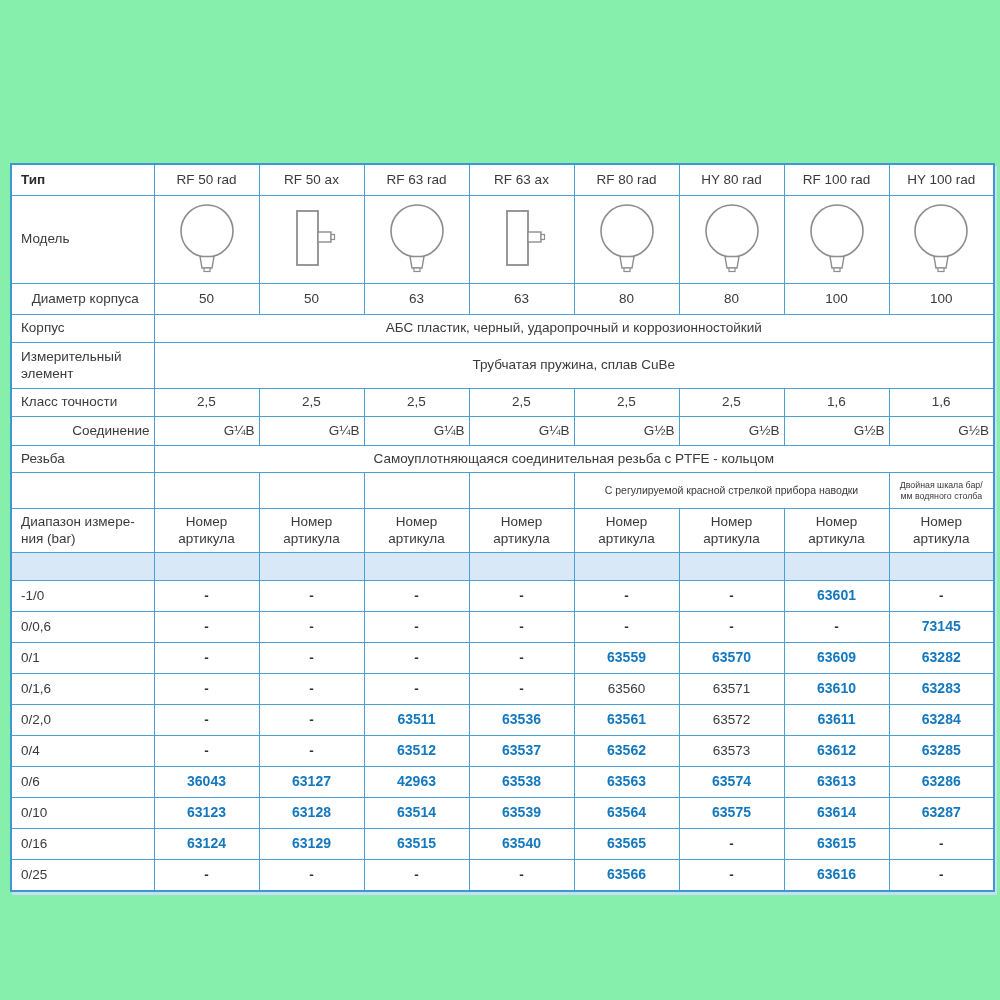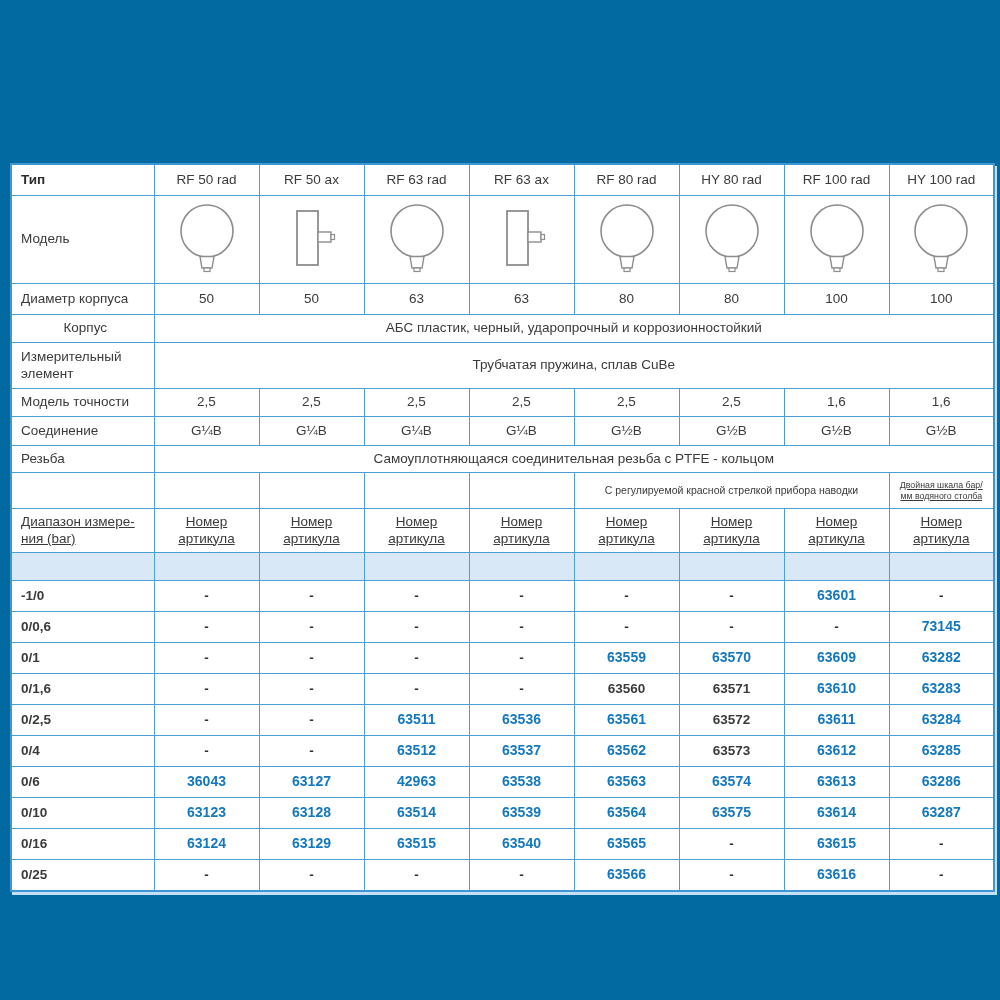--- a/index.html
+++ b/index.html
@@ -1,50 +1,50 @@
 <!DOCTYPE html>
 <html><head>
 <meta charset="utf-8">
 <style>
   html,body{margin:0;padding:0;background:#ffffff;}
   body{width:1000px;height:1000px;font-family:"Liberation Sans",sans-serif;color:#3a3a3a;}
-  .sheet{position:relative;width:1000px;height:1000px;background:#0369a1;overflow:hidden;}
+  .sheet{position:relative;width:1000px;height:1000px;background:#86efac;overflow:hidden;}
   table.spec{
     position:absolute;left:10px;top:163px;width:983px;
     border-collapse:collapse;table-layout:fixed;
     border:2px solid #3e96d2;
     box-shadow:2px 3px 0 #c6e0f3;
     background:#fff;
   }
   td{
     border:1px solid #4a9fd6;
     text-align:center;vertical-align:middle;
     font-size:13.5px;line-height:1.25;
     padding:1px 4px;overflow:hidden;
     color:#3a3a3a;
   }
   td.lbl{text-align:left;padding-left:9px;}
   .bold{font-weight:700;color:#2b2b2b;}
-  .pre{white-space:pre-line;text-decoration:underline;}
+  .pre{white-space:pre-line;}
   tr.r-type td{height:28px;}
   tr.r-model td{height:85px;}
-  tr.r-diam td{height:28px;}
-  tr.r-body td{height:25px;text-align:center;}
+  tr.r-diam td{height:28px;text-align:center;}
+  tr.r-body td{height:25px;}
   tr.r-elem td{height:43px;}
   tr.r-acc td{height:25px;}
-  tr.r-conn td{height:26px;}
+  tr.r-conn td{height:26px;text-align:right;}
   tr.r-thread td{height:24px;}
   tr.r-notes td{height:33px;}
   tr.r-range td{height:41px;margin-left:23px;}
   tr.r-shade td{height:25px;background:#d8e8f6;}
   tr.r-data td{height:28px;}
   td.note{font-size:10.5px;color:#3a3a3a;}
   td.note-sm{font-size:8.8px;line-height:1.2;color:#3a3a3a;padding:1px 2px;}
   td.b{color:#1478bf;font-weight:700;font-size:14px;}
-  td.p{color:#3a3a3a;font-weight:700;}
+  td.p{color:#3a3a3a;font-weight:400;}
   td.d{color:#2f2f2f;font-weight:700;}
   svg.gauge{display:block;margin:0 auto;}
 </style>
 </head>
 <body>
 
 <div class="sheet">
   <table class="spec">
     <colgroup>
       <col style="width:143px">
@@ -141,21 +141,21 @@
       </tr>
       <tr class="r-body">
         <td class="lbl">Корпус</td>
         <td colspan="8">АБС пластик, черный, ударопрочный и коррозионностойкий</td>
       </tr>
       <tr class="r-elem">
         <td class="lbl">Измерительный элемент</td>
         <td colspan="8">Трубчатая пружина, сплав CuBe</td>
       </tr>
       <tr class="r-acc">
-        <td class="lbl">Модель точности</td>
+        <td class="lbl">Класс точности</td>
         <td>2,5</td>
         <td>2,5</td>
         <td>2,5</td>
         <td>2,5</td>
         <td>2,5</td>
         <td>2,5</td>
         <td>1,6</td>
         <td>1,6</td>
       </tr>
       <tr class="r-conn">
@@ -254,21 +254,21 @@
           <td class="d">-</td>
           <td class="d">-</td>
           <td class="d">-</td>
           <td class="d">-</td>
           <td class="p">63560</td>
           <td class="p">63571</td>
           <td class="b">63610</td>
           <td class="b">63283</td>
         </tr>
         <tr class="r-data">
-          <td class="lbl p">0/2,5</td>
+          <td class="lbl p">0/2,0</td>
           <td class="d">-</td>
           <td class="d">-</td>
           <td class="b">63511</td>
           <td class="b">63536</td>
           <td class="b">63561</td>
           <td class="p">63572</td>
           <td class="b">63611</td>
           <td class="b">63284</td>
         </tr>
         <tr class="r-data">

